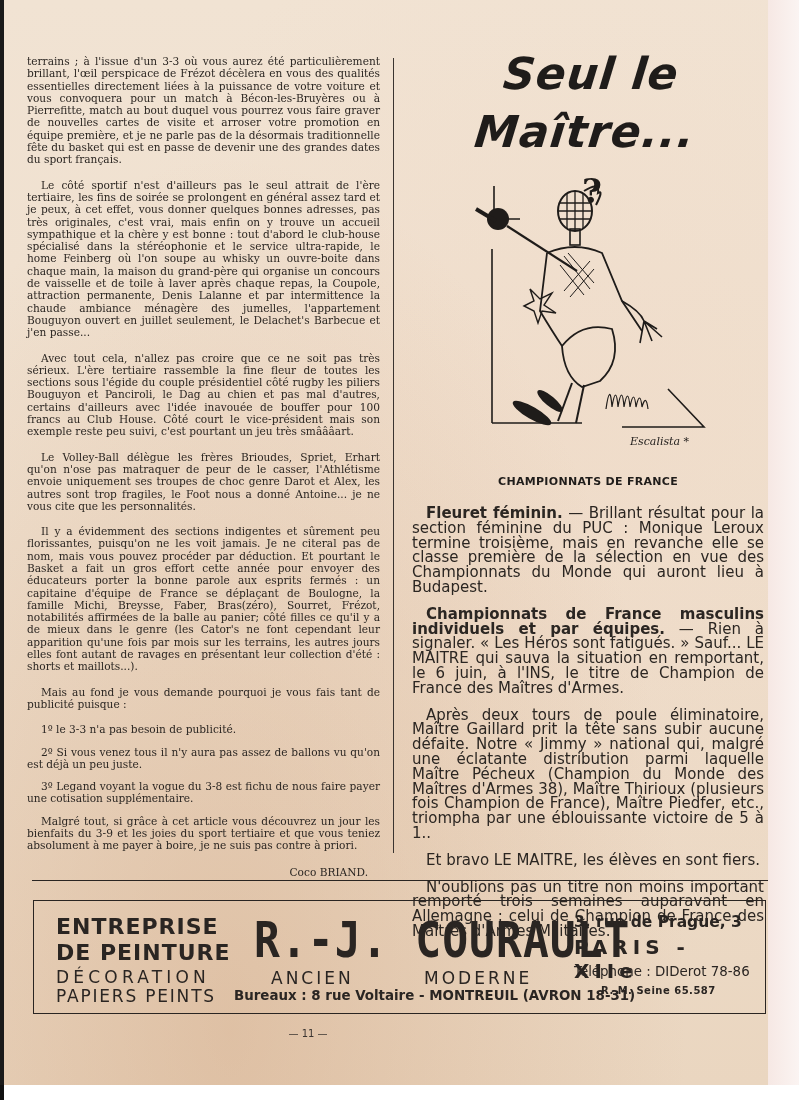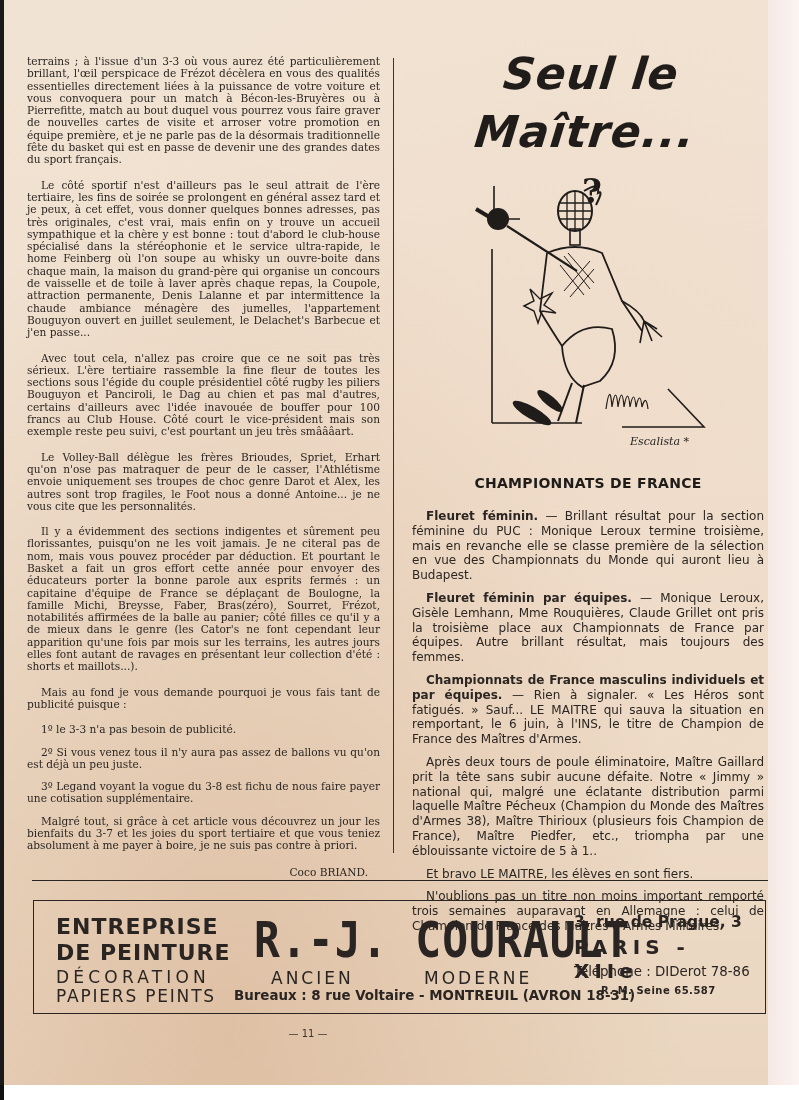--- a/index.html
+++ b/index.html
@@ -32,26 +32,26 @@
   .col-right { position:absolute; left:412px; top:45px; width:352px; }
   .title {
     font-family:"DejaVu Sans", sans-serif; font-weight:bold; font-style:italic;
     font-size:44px; letter-spacing:1px; color:#1f1c1a; text-align:center;
     margin:0; line-height:58px; transform:skewX(-6deg);
   }
   .cartoon { position:relative; width:240px; height:300px; margin:0 0 0 60px; }
   .cartoon svg { width:240px; height:300px; }
 
   .section-head {
-    font-family:"DejaVu Sans", sans-serif; font-weight:bold; font-size:14px;
+    font-family:"DejaVu Sans", sans-serif; font-weight:bold; font-size:11px;
     text-align:center; color:#1f1c1a; margin:14px 0 18px 0; letter-spacing:0.3px;
   }
   .col-right p {
-    font-family:"DejaVu Sans", sans-serif; font-size:12px; line-height:14.8px;
-    color:#2b2622; text-align:justify; margin:0 0 8px 0; text-indent:14px;
+    font-family:"DejaVu Sans", sans-serif; font-size:15px; line-height:14.8px;
+    color:#2b2622; text-align:justify; margin:12px 0 8px 0; text-indent:14px;
   }
   .col-right b { font-weight:bold; }
 
   .rule-top { position:absolute; left:32px; top:880px; width:736px; height:1px; background:#2a2522; }
 
   .ad {
     position:absolute; left:33px; top:900px; width:731px; height:112px;
     border:1px solid #2a2522; border-left-width:1.5px;
   }
   .ad .ent {
@@ -89,21 +89,21 @@
   <div class="col-left">
     <p class="first">terrains ; à l'issue d'un 3-3 où vous aurez été particulièrement brillant, l'œil perspicace de Frézot décèlera en vous des qualités essentielles directement liées à la puissance de votre voiture et vous convoquera pour un match à Bécon-les-Bruyères ou à Pierrefitte, match au bout duquel vous pourrez vous faire graver de nouvelles cartes de visite et arroser votre promotion en équipe première, et je ne parle pas de la désormais traditionnelle fête du basket qui est en passe de devenir une des grandes dates du sport français.</p>
     <p>Le côté sportif n'est d'ailleurs pas le seul attrait de l'ère tertiaire, les fins de soirée se prolongent en général assez tard et je peux, à cet effet, vous donner quelques bonnes adresses, pas très originales, c'est vrai, mais enfin on y trouve un accueil sympathique et la chère y est bonne : tout d'abord le club-house spécialisé dans la stéréophonie et le service ultra-rapide, le home Feinberg où l'on soupe au whisky un ouvre-boite dans chaque main, la maison du grand-père qui organise un concours de vaisselle et de toile à laver après chaque repas, la Coupole, attraction permanente, Denis Lalanne et par intermittence la chaude ambiance ménagère des jumelles, l'appartement Bouguyon ouvert en juillet seulement, le Delachet's Barbecue et j'en passe...</p>
     <p>Avec tout cela, n'allez pas croire que ce ne soit pas très sérieux. L'ère tertiaire rassemble la fine fleur de toutes les sections sous l'égide du couple présidentiel côté rugby les piliers Bouguyon et Panciroli, le Dag au chien et pas mal d'autres, certains d'ailleurs avec l'idée inavouée de bouffer pour 100 francs au Club House. Côté court le vice-président mais son exemple reste peu suivi, c'est pourtant un jeu très smâââart.</p>
     <p>Le Volley-Ball délègue les frères Brioudes, Spriet, Erhart qu'on n'ose pas matraquer de peur de le casser, l'Athlétisme envoie uniquement ses troupes de choc genre Darot et Alex, les autres sont trop fragiles, le Foot nous a donné Antoine... je ne vous cite que les personnalités.</p>
     <p>Il y a évidemment des sections indigentes et sûrement peu florissantes, puisqu'on ne les voit jamais. Je ne citeral pas de nom, mais vous pouvez procéder par déduction. Et pourtant le Basket a fait un gros effort cette année pour envoyer des éducateurs porter la bonne parole aux esprits fermés : un capitaine d'équipe de France se déplaçant de Boulogne, la famille Michi, Breysse, Faber, Bras(zéro), Sourret, Frézot, notabilités affirmées de la balle au panier; côté filles ce qu'il y a de mieux dans le genre (les Cator's ne font cependant leur apparition qu'une fois par mois sur les terrains, les autres jours elles font autant de ravages en présentant leur collection d'été : shorts et maillots...).</p>
     <p>Mais au fond je vous demande pourquoi je vous fais tant de publicité puisque :</p>
     <p class="list">1º le 3-3 n'a pas besoin de publicité.</p>
     <p class="list">2º Si vous venez tous il n'y aura pas assez de ballons vu qu'on est déjà un peu juste.</p>
     <p class="list">3º Legand voyant la vogue du 3-8 est fichu de nous faire payer une cotisation supplémentaire.</p>
-    <p>Malgré tout, si grâce à cet article vous découvrez un jour les bienfaits du 3-7 et les joies du sport tertiaire et que vous teniez absolument à me payer à boire, je ne suis pas contre à priori.</p>
+    <p>Malgré tout, si grâce à cet article vous découvrez un jour les bienfaits du 3-9 et les joies du sport tertiaire et que vous teniez absolument à me payer à boire, je ne suis pas contre à priori.</p>
     <p class="signature">Coco BRIAND.</p>
   </div>
 
   <div class="divider"></div>
 
   <div class="col-right">
     <h1 class="title">Seul le Maître...</h1>
 
     <div class="cartoon">
       <svg viewBox="0 0 240 300">
@@ -142,21 +142,20 @@
         <ellipse cx="78" cy="240" rx="16" ry="5" transform="rotate(40 78 240)" fill="#1f1c1a"></ellipse>
 
         <path d="M134 248 Q138 220 140 246 Q144 222 146 246 Q150 222 152 246 Q156 224 158 246 Q162 226 164 246 Q168 228 170 246 Q174 232 176 248" fill="none" stroke="#1f1c1a" stroke-width="1.2"></path>
 
         <text x="158" y="284" font-family="DejaVu Serif, serif" font-style="italic" font-size="11" fill="#1f1c1a">Escalista *</text>
       </svg>
     </div>
 
     <div class="section-head">CHAMPIONNATS DE FRANCE</div>
     <p><b>Fleuret féminin.</b><span> — Brillant résultat pour la section féminine du PUC : Monique Leroux termine troisième, mais en revanche elle se classe première de la sélection en vue des Championnats du Monde qui auront lieu à Budapest.</span></p>
-    <p><b>Fleuret féminin par équipes.</b><span> — Monique Leroux, Gisèle Lemhann, Mme Rouquières, Claude Grillet ont pris la troisième place aux Championnats de France par équipes. Autre brillant résultat, mais toujours des femmes.</span></p>
 
     <p><b>Championnats de France masculins individuels et par équipes.</b><span> — Rien à signaler. « Les Héros sont fatigués. » Sauf... LE MAITRE qui sauva la situation en remportant, le 6 juin, à l'INS, le titre de Champion de France des Maîtres d'Armes.</span></p>
     <p><span>Après deux tours de poule éliminatoire, Maître Gaillard prit la tête sans subir aucune défaite. Notre « Jimmy » national qui, malgré une éclatante distribution parmi laquelle Maître Pécheux (Champion du Monde des Maîtres d'Armes 38), Maître Thirioux (plusieurs fois Champion de France), Maître Piedfer, etc., triompha par une éblouissante victoire de 5 à 1..</span></p>
     <p><span>Et bravo LE MAITRE, les élèves en sont fiers.</span></p>
     <p><span>N'oublions pas un titre non moins important remporté trois semaines auparavant en Allemagne : celui de Champion de France des Maîtres d'Armes Militaires.</span></p>
   </div>
 
   <div class="rule-top"></div>
 
   <div class="ad">

